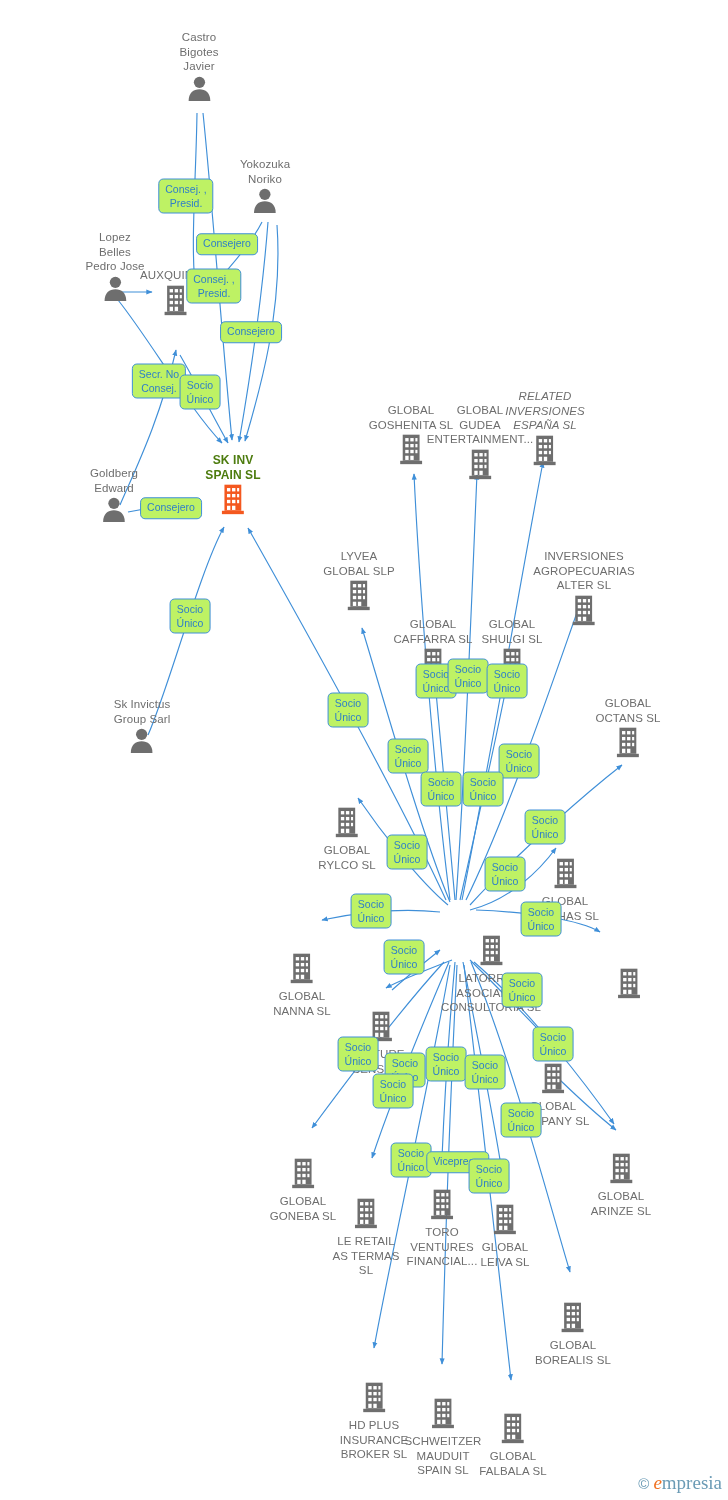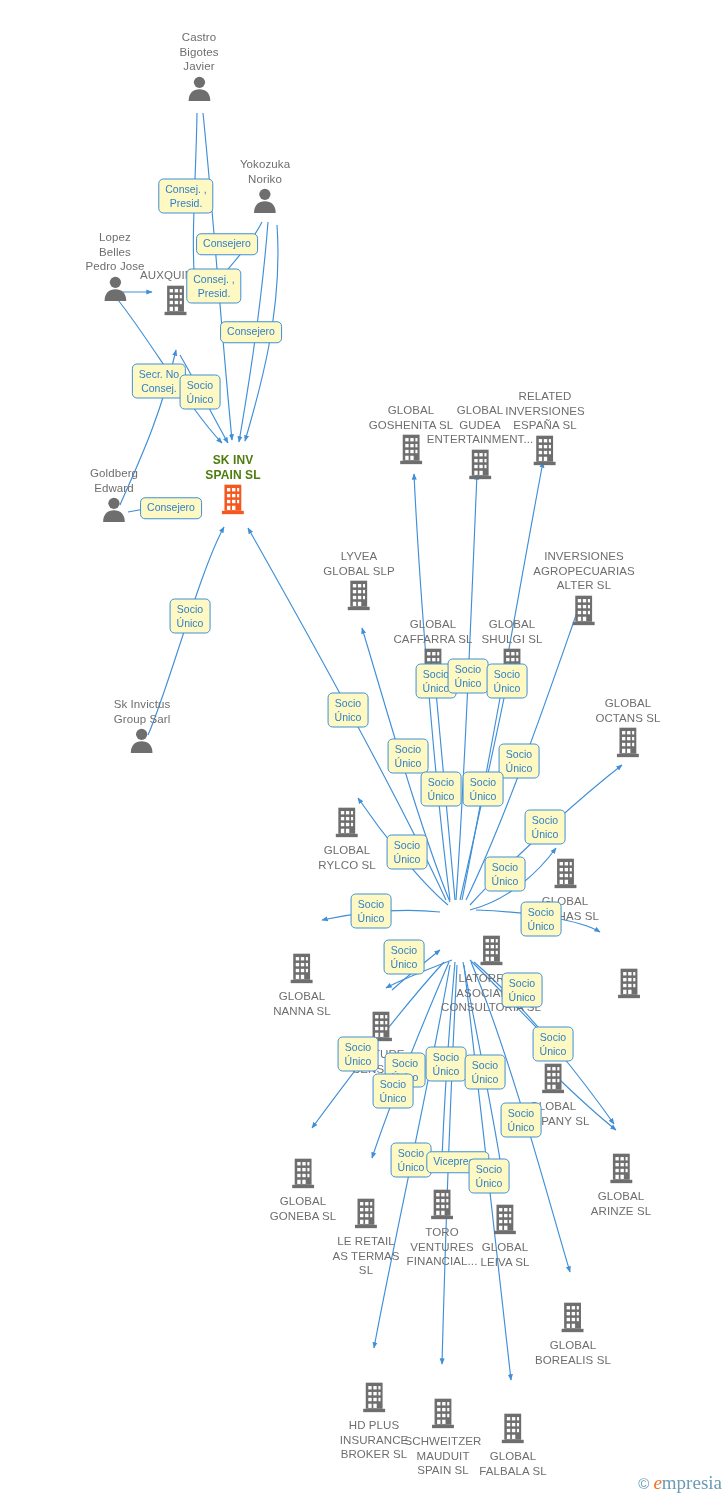--- a/index.html
+++ b/index.html
@@ -14,21 +14,21 @@
              white-space:pre-line;letter-spacing:.1px;}
   .node.company .lbl{color:#6e6e6e;}
   .node.person  .lbl{color:#6e6e6e;}
   .node.focus .lbl{color:#4d7c0f;font-weight:bold;font-size:12px;}
 
   
   .node.above .lbl{margin-bottom:1px;}
   .node.below .lbl{margin-top:1px;}
 
   .badge{position:absolute;transform:translate(-50%,-50%);
-         border:1.3px solid #3f8fd8;border-radius:5px;background:#fef9c3;
+         border:1.3px solid #3f8fd8;border-radius:5px;background:#bef264;
          color:#2f7fc8;font-size:10.5px;line-height:13.5px;text-align:center;
          padding:3px 6px;white-space:pre-line;box-sizing:border-box;}
 
   .wm{position:absolute;right:6px;bottom:6px;display:flex;align-items:center;gap:4px;}
   .wm .c{color:#6b9bb5;font-size:15px;}
   .wm .e{color:#f07020;font-size:19px;font-style:italic;font-family:"Liberation Serif",serif;}
   .wm .rest{color:#6b9bb5;font-size:19px;font-family:"Liberation Serif",serif;}
 </style>
 </head>
 <body>
@@ -202,21 +202,21 @@
               <rect x="15" y="13" width="4" height="4"></rect>
               <rect x="21" y="13" width="2.5" height="4"></rect>
               <rect x="9" y="20" width="4" height="4"></rect>
               <rect x="15" y="20" width="4" height="4"></rect>
               <rect x="21" y="20" width="2.5" height="4"></rect>
               <rect x="9" y="27" width="4" height="5"></rect>
               <rect x="15" y="27" width="4" height="5"></rect>
             </g>
           </svg></span>
       </div>
-      <div class="node company above" style="left: 545px; top: 389px;">
+      <div class="node company above" style="left: 545px; top: 389px; font-style: italic;">
         <span class="lbl">RELATED
 INVERSIONES
 ESPAÑA  SL</span>
         <span class="glyph"><svg width="27" height="32" viewBox="0 0 32 38" xmlns="http://www.w3.org/2000/svg">
             <rect x="6" y="2" width="20" height="31" fill="#6e6e6e"></rect>
             <rect x="3" y="33" width="26" height="4" fill="#6e6e6e"></rect>
             <g fill="#ffffff">
               <rect x="9" y="6" width="4" height="4"></rect>
               <rect x="15" y="6" width="4" height="4"></rect>
               <rect x="21" y="6" width="2.5" height="4"></rect>

